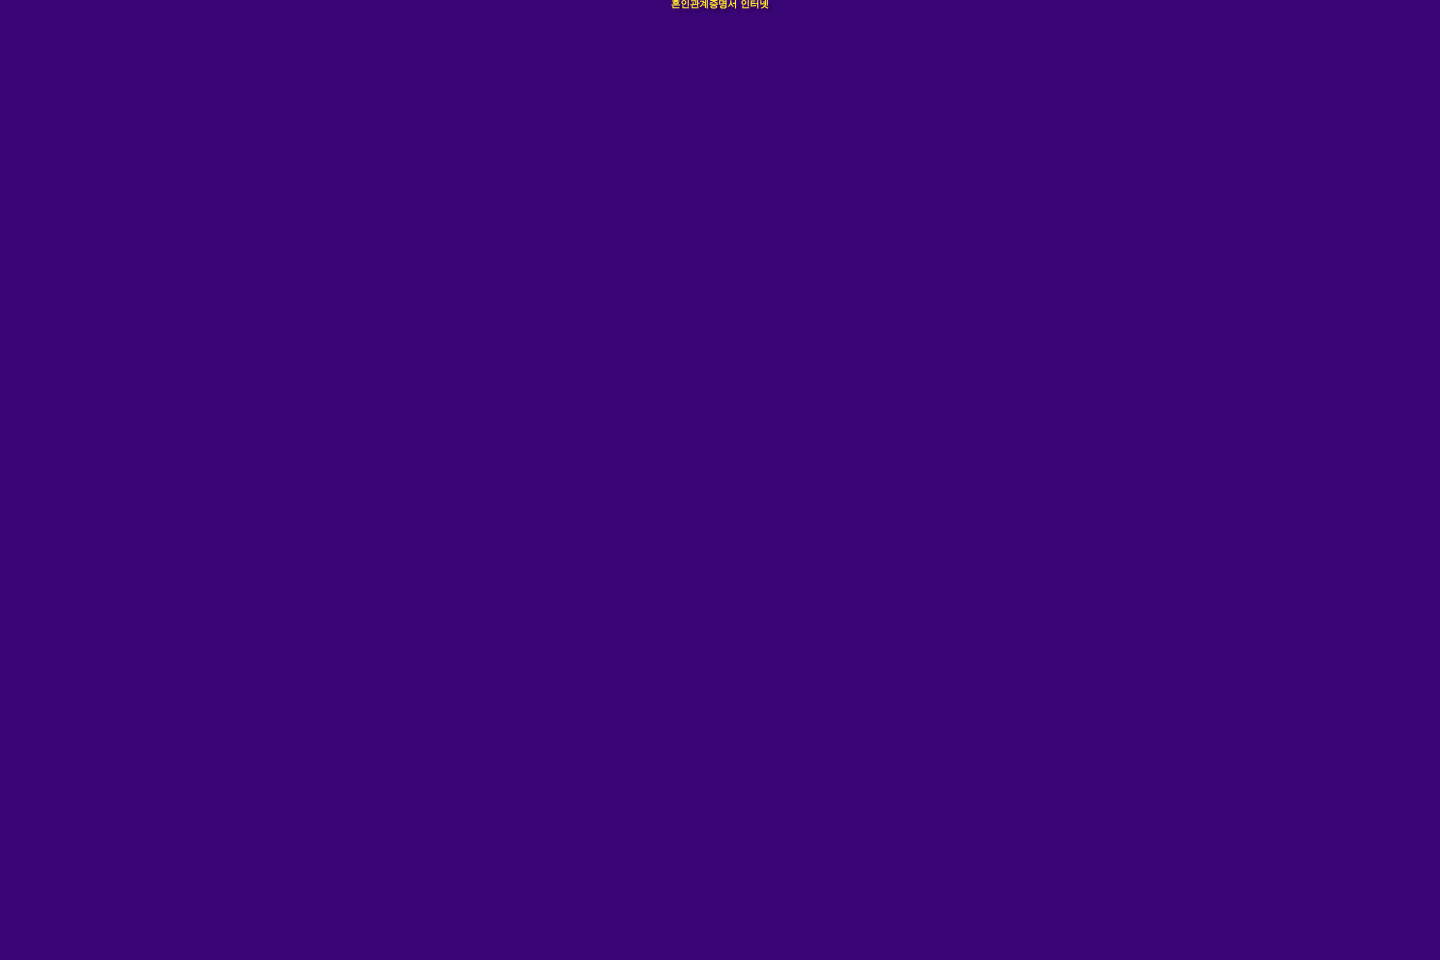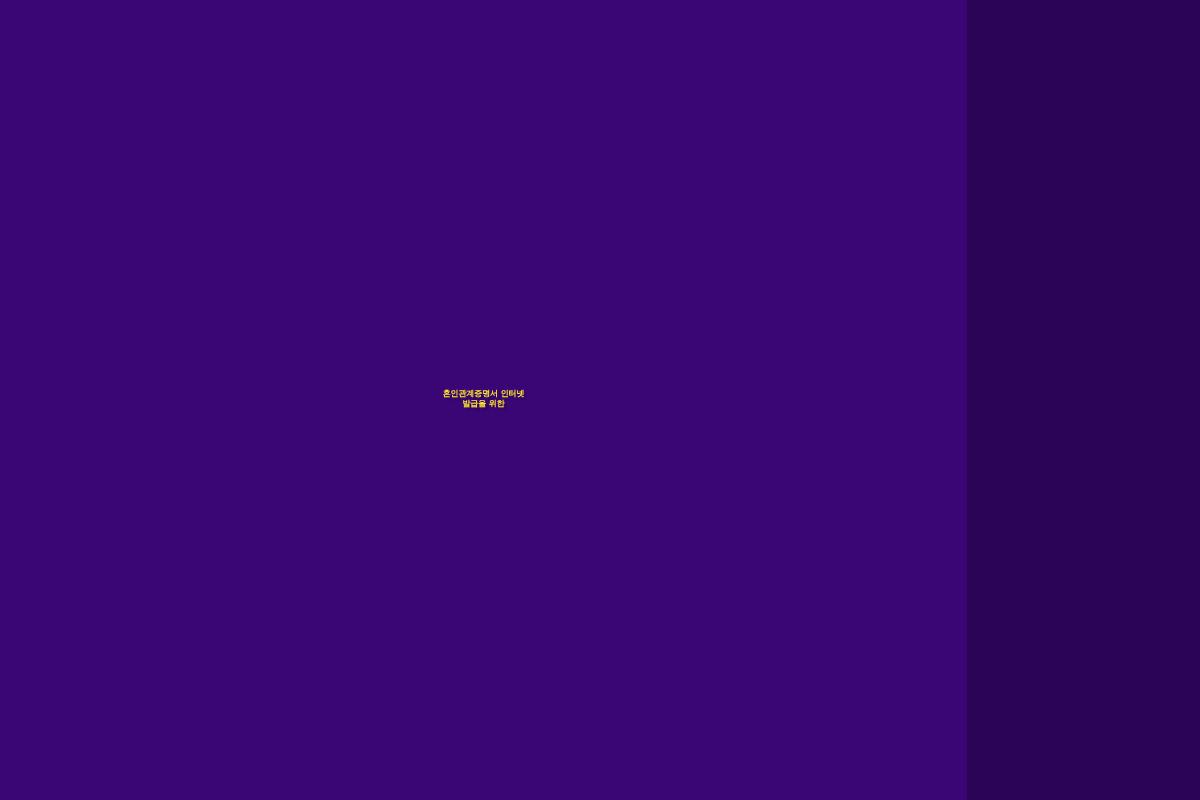--- a/index.html
+++ b/index.html
@@ -8,26 +8,26 @@
     padding: 0;
   }
 
   body {
     font-family: "Liberation Sans", "DejaVu Sans", sans-serif;
     background: #2b0458;
   }
 
   #banner {
     position: relative;
-    width: 967px;
+    width: 1200px;
     height: 800px;
     overflow: hidden;
     box-sizing: border-box;
     display: flex;
-    align-items: center;
+    align-items: flex-start;
     justify-content: center;
     background-color: #3a0574;
   }
 
   #headline {
     width: 100%;
     text-align: center;
     padding: 0 8px;
     box-sizing: border-box;
     
@@ -63,18 +63,17 @@
 </style>
 </head>
 <body>
 
 <div id="banner" style="background-color: rgb(58, 5, 116);">
 
   <div id="headline">
 
     <span class="hl-line line-1" style="color: rgb(255, 233, 43); text-shadow: rgba(22, 2, 46, 0.3) 3px 3px 0px; font-size: 8px;">혼인관계증명서 인터넷</span>
 
-    <span class="hl-line line-2" style="color: rgb(255, 233, 43); text-shadow: rgba(22, 2, 46, 0.3) 3px 3px 0px; font-size: 8px;">발급을 위한</span>
 
 
   </div>
 
 </div>
 
 </body></html>

